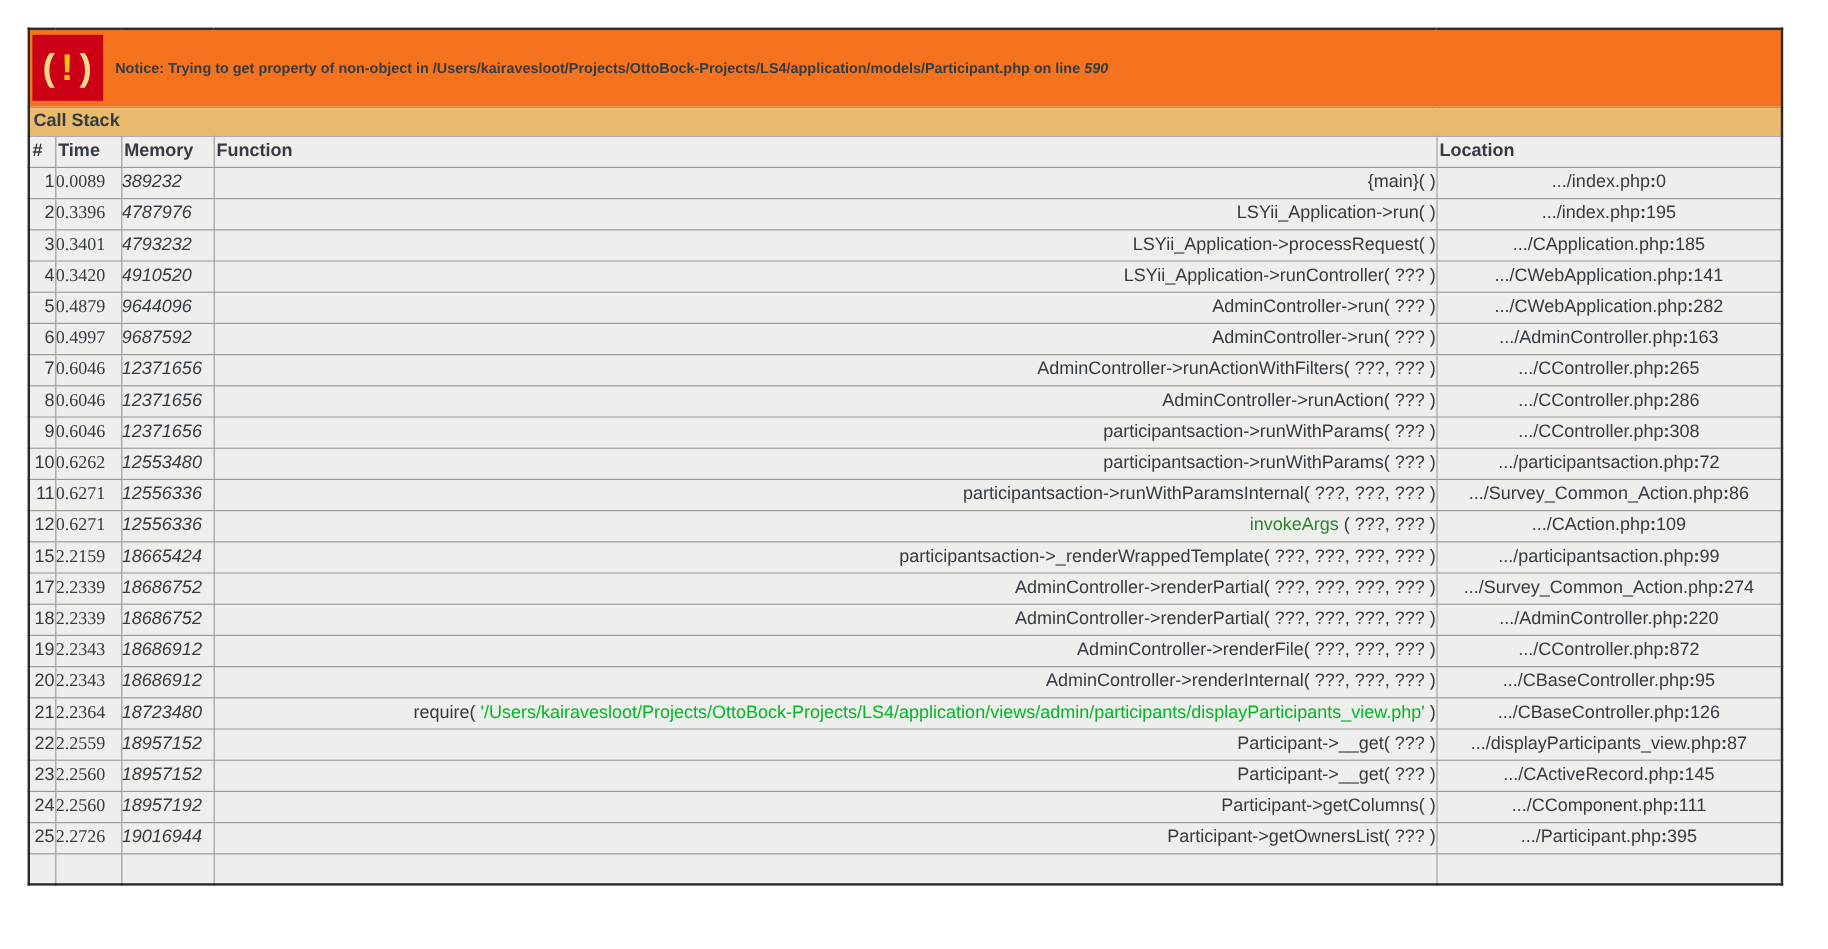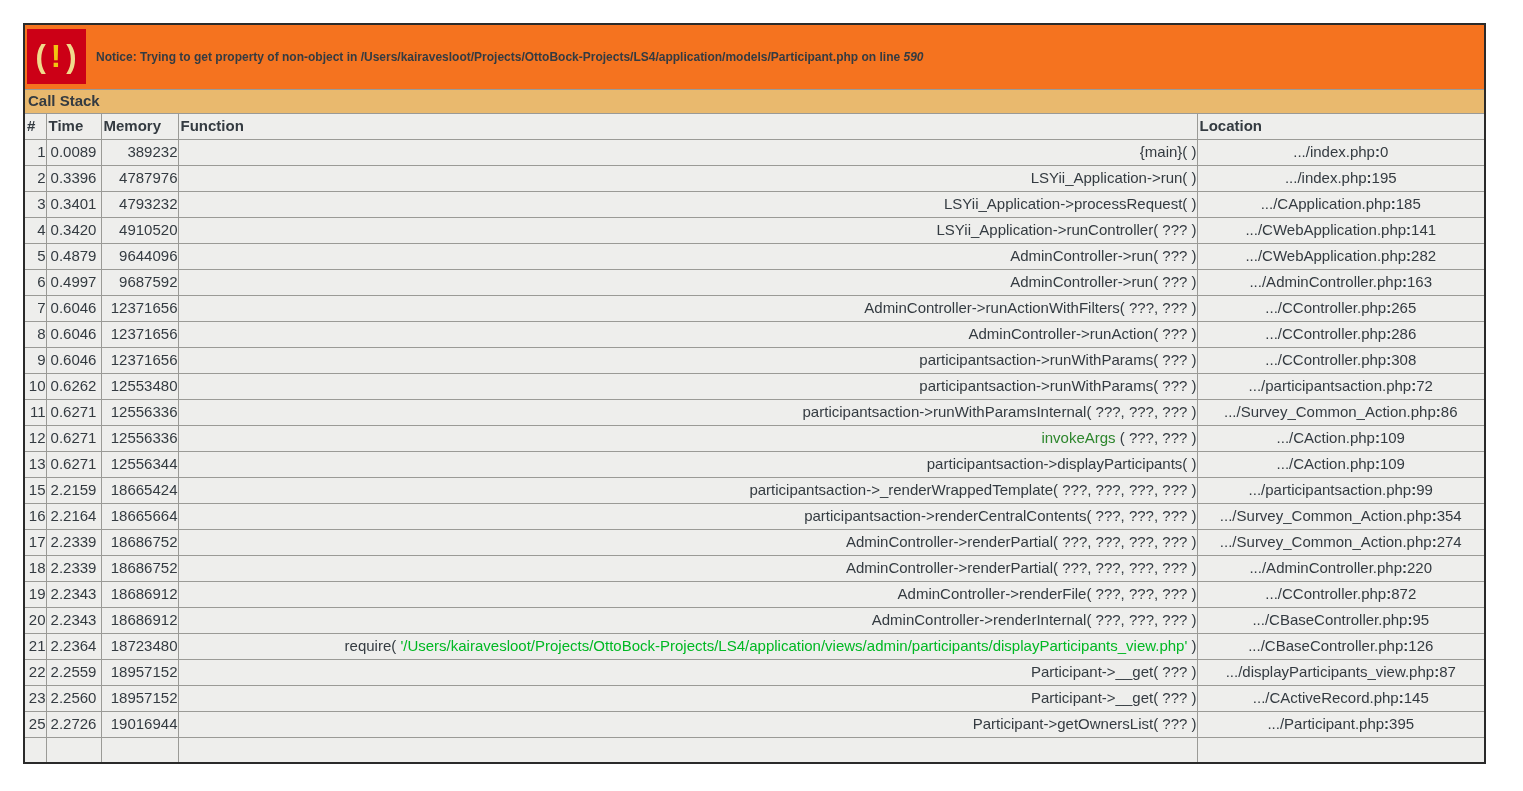--- a/index.html
+++ b/index.html
@@ -87,22 +87,22 @@
     height: 26px;
     font-weight: bold;
     text-align: left;
     padding-left: 2px;
   }
   tbody td {
     background: var(--row-bg);
     height: 26px;
   }
   td.c-num  { text-align: right; padding-right: 4px; }
-  td.c-time { text-align: center;  padding-left: 3px; }
-  td.c-mem  { text-align: right; padding-right: 1px; }
+  td.c-time { text-align: left;  padding-left: 3px; font-family: Liberation Serif, serif; }
+  td.c-mem  { padding-right: 1px; font-style: italic; }
   td.c-fn   { text-align: right;  padding-left: 1px; }
   td.c-loc  { text-align: center;  padding-left: 3px; }
   .fn-link   { color: var(--green-link); cursor: pointer; }
   .fn-string { color: var(--green-string); }
   td.c-loc b { font-weight: bold; }
 </style>
 </head>
 <body>
 
 <div class="xdebug-wrap">
@@ -276,56 +276,34 @@
     <td class="c-time">0.6271</td>
     <td class="c-mem">12556336</td>
     <td class="c-fn">
       <span class="fn-pre"></span><span class="fn-green fn-link">invokeArgs</span><span class="fn-post"> ( ???, ??? )</span>
     </td>
     <td class="c-loc">
       <span class="loc-path">.../CAction.php</span><b>:</b><span class="loc-line">109</span>
     </td>
   </tr>
 
-  <tr>
-    <td class="c-num">13</td>
-    <td class="c-time">0.6271</td>
-    <td class="c-mem">12556344</td>
-    <td class="c-fn">
-      <span class="fn-pre">participantsaction-&gt;displayParticipants( )</span><span class="fn-green"></span><span class="fn-post"></span>
-    </td>
-    <td class="c-loc">
-      <span class="loc-path">.../CAction.php</span><b>:</b><span class="loc-line">109</span>
-    </td>
-  </tr>
 
 
   <tr>
     <td class="c-num">15</td>
     <td class="c-time">2.2159</td>
     <td class="c-mem">18665424</td>
     <td class="c-fn">
       <span class="fn-pre">participantsaction-&gt;_renderWrappedTemplate( ???, ???, ???, ??? )</span><span class="fn-green"></span><span class="fn-post"></span>
     </td>
     <td class="c-loc">
       <span class="loc-path">.../participantsaction.php</span><b>:</b><span class="loc-line">99</span>
     </td>
   </tr>
 
-  <tr>
-    <td class="c-num">16</td>
-    <td class="c-time">2.2164</td>
-    <td class="c-mem">18665664</td>
-    <td class="c-fn">
-      <span class="fn-pre">participantsaction-&gt;renderCentralContents( ???, ???, ??? )</span><span class="fn-green"></span><span class="fn-post"></span>
-    </td>
-    <td class="c-loc">
-      <span class="loc-path">.../Survey_Common_Action.php</span><b>:</b><span class="loc-line">354</span>
-    </td>
-  </tr>
 
   <tr>
     <td class="c-num">17</td>
     <td class="c-time">2.2339</td>
     <td class="c-mem">18686752</td>
     <td class="c-fn">
       <span class="fn-pre">AdminController-&gt;renderPartial( ???, ???, ???, ??? )</span><span class="fn-green"></span><span class="fn-post"></span>
     </td>
     <td class="c-loc">
       <span class="loc-path">.../Survey_Common_Action.php</span><b>:</b><span class="loc-line">274</span>
@@ -397,20 +375,31 @@
     <td class="c-time">2.2560</td>
     <td class="c-mem">18957152</td>
     <td class="c-fn">
       <span class="fn-pre">Participant-&gt;__get( ??? )</span><span class="fn-green"></span><span class="fn-post"></span>
     </td>
     <td class="c-loc">
       <span class="loc-path">.../CActiveRecord.php</span><b>:</b><span class="loc-line">145</span>
     </td>
   </tr>
 
+  <tr>
+    <td class="c-num">24</td>
+    <td class="c-time">2.2560</td>
+    <td class="c-mem">18957192</td>
+    <td class="c-fn">
+      <span class="fn-pre">Participant-&gt;getColumns( )</span><span class="fn-green"></span><span class="fn-post"></span>
+    </td>
+    <td class="c-loc">
+      <span class="loc-path">.../CComponent.php</span><b>:</b><span class="loc-line">111</span>
+    </td>
+  </tr>
 
   <tr>
     <td class="c-num">25</td>
     <td class="c-time">2.2726</td>
     <td class="c-mem">19016944</td>
     <td class="c-fn">
       <span class="fn-pre">Participant-&gt;getOwnersList( ??? )</span><span class="fn-green"></span><span class="fn-post"></span>
     </td>
     <td class="c-loc">
       <span class="loc-path">.../Participant.php</span><b>:</b><span class="loc-line">395</span>

